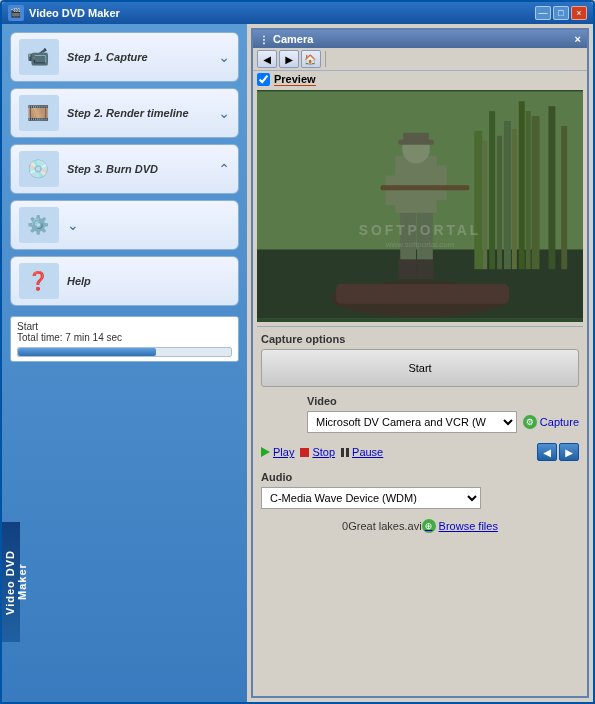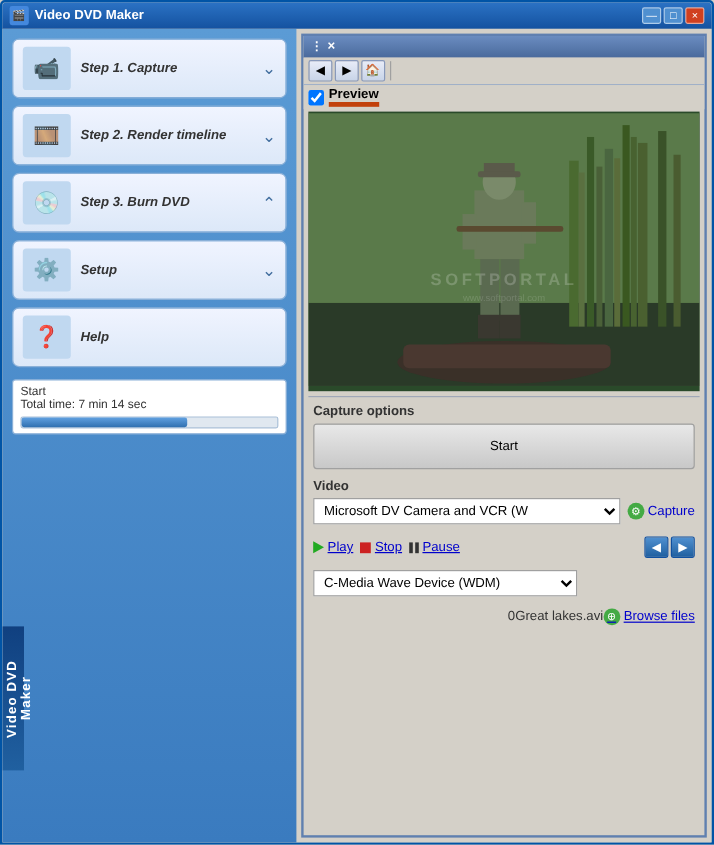--- a/index.html
+++ b/index.html
@@ -245,21 +245,21 @@
       display: flex;
       align-items: center;
       background: #d4d0c8;
     }
     .preview-checkbox {
       margin-right: 4px;
     }
     .preview-label {
       font-size: 11px;
       font-weight: bold;
-      border-bottom: 4px solid #c2410c;
+      border-bottom: 1px solid #c2410c;
     }
 
     
     .video-preview {
       margin: 2px 4px;
       background: #2a4a2a;
       position: relative;
       overflow: hidden;
     }
 
@@ -280,20 +280,21 @@
       border-radius: 3px;
       padding: 12px;
       font-size: 11px;
       cursor: pointer;
       text-align: center;
     }
 
     
     .video-section {
       padding: 4px 8px;
+      margin-left: 46px;
     }
     .video-device-row {
       display: flex;
       align-items: center;
       gap: 6px;
     }
     .device-select {
       flex: 1;
       border: 1px solid #a0a0a0;
       background: white;
@@ -359,21 +360,21 @@
       padding: 2px 4px;
       font-size: 11px;
       height: 22px;
     }
 
     
     .file-section {
       padding: 6px 8px;
       display: flex;
       align-items: center;
-      justify-content: flex-end;
+      justify-content: center;
     }
     .file-name {
       font-size: 11px;
       color: #333;
     }
     .browse-btn {
       display: flex;
       align-items: center;
       gap: 3px;
       font-size: 11px;
@@ -434,21 +435,20 @@
       </div>
 
       <div class="step-btn">
         <div class="step-icon">💿</div>
         <span class="step-label">Step 3. Burn DVD</span>
         <span class="step-arrow">⌃</span>
       </div>
 
       <div class="setup-btn">
         <div class="step-icon">⚙️</div>
-        <span class="step-label">Setup</span>
         <span class="step-arrow">⌄</span>
       </div>
 
       <div class="help-btn">
         <div class="step-icon">❓</div>
         <span class="step-label">Help</span>
       </div>
 
       <div class="status-box">
         <div>Start</div>
@@ -460,20 +460,21 @@
 
       <div class="sidebar-vertical-label">Video DVD Maker</div>
     </div>
 
     <div class="right-panel">
 
       <div class="camera-window">
 
         <div class="camera-title-bar">
           <span class="camera-title-icon">⋮</span>
+          <span class="camera-title-text">Camera</span>
           <span class="camera-close-btn">×</span>
         </div>
 
         <div class="camera-toolbar">
           <div class="toolbar-btn">◀</div>
           <div class="toolbar-btn">▶</div>
           <div class="toolbar-btn">🏠</div>
           <div class="toolbar-sep"></div>
         </div>
 
@@ -564,20 +565,21 @@
             </div>
             <span>Pause</span>
           </div>
           <div class="nav-group">
             <div class="nav-btn">◀</div>
             <div class="nav-btn">▶</div>
           </div>
         </div>
 
         <div class="audio-section">
+          <div class="section-title">Audio</div>
           <select class="audio-select">
             <option>C-Media Wave Device (WDM)</option>
           </select>
         </div>
 
         <div class="file-section">
           <span class="file-name">0Great lakes.avi</span>
           <div class="browse-btn">
             <div class="browse-icon">⊕</div>
             <span>Browse files</span>

